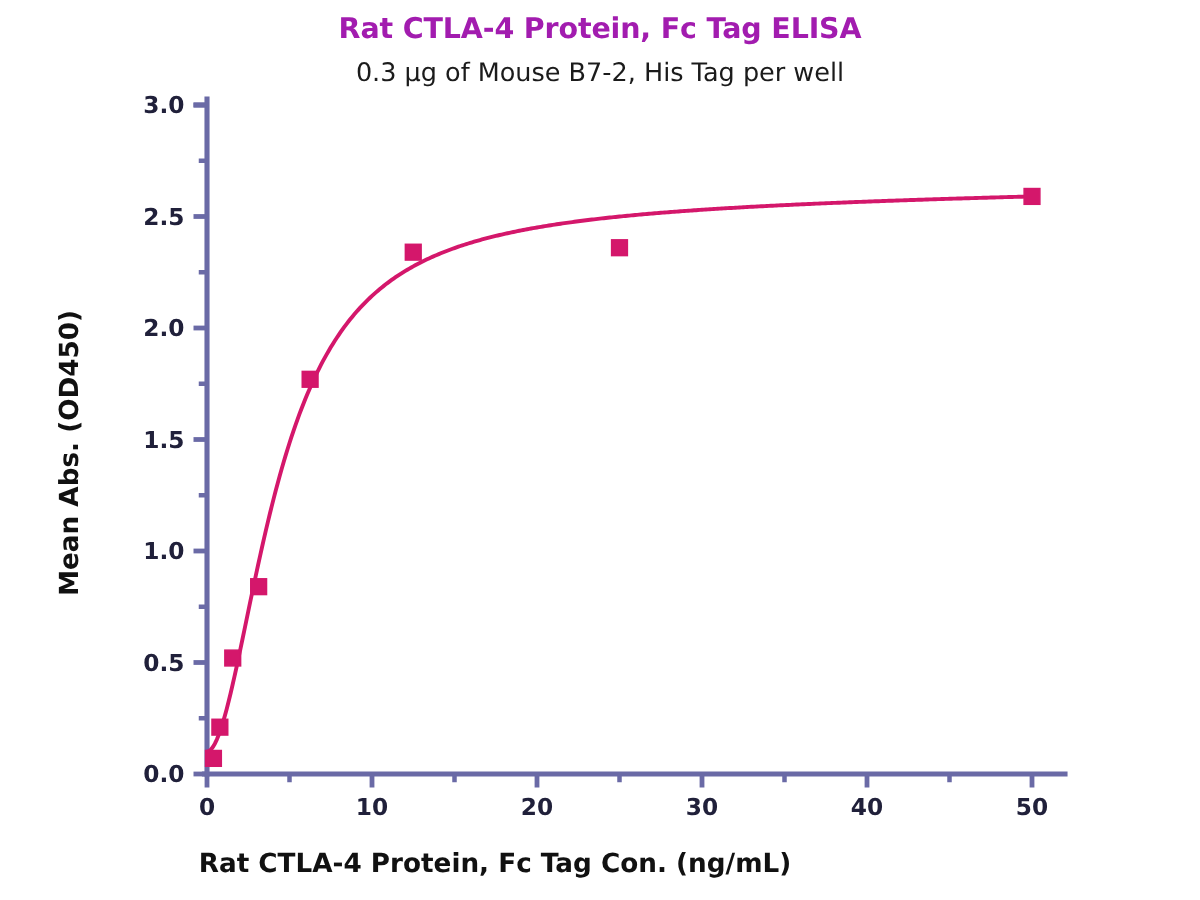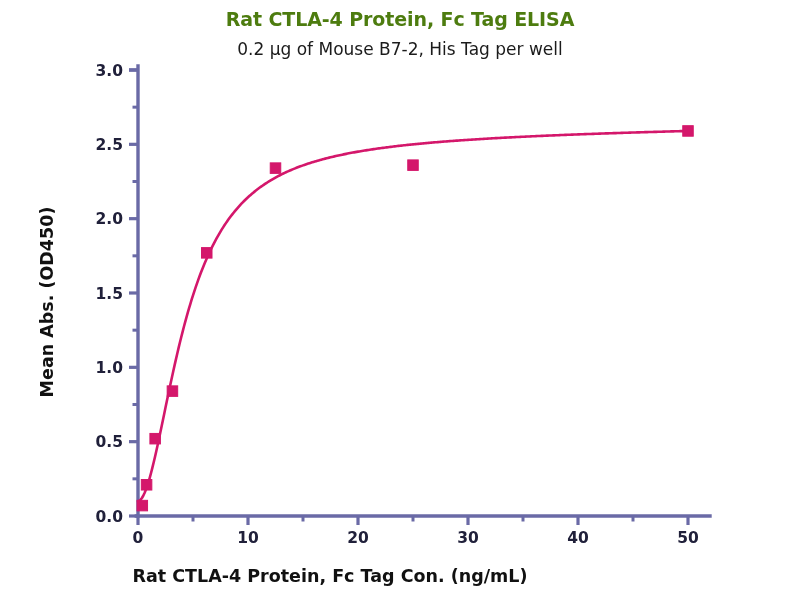--- a/index.html
+++ b/index.html
@@ -30,21 +30,21 @@
     left: 0;
     top: 8px;
     width: 800px;
     text-align: center;
     pointer-events: none;
   }
   .chart-title {
     font-size: 19px;
     font-weight: bold;
     letter-spacing: -0.1px;
-    color: #4d7c0f;
+    color: #a21caf;
     line-height: 1.25;
     margin: 0;
   }
   .chart-subtitle {
     font-size: 17px;
     font-weight: normal;
     color: #1b1b1b;
     line-height: 1.3;
     margin: 6px 0 0 0;
   }
@@ -91,21 +91,21 @@
   .ytick-text { text-anchor: end; }
   .xtick-text { text-anchor: middle; }
 </style>
 </head>
 <body>
 
 <div id="figure">
 
   <div class="title-block">
     <p class="chart-title">Rat CTLA-4 Protein, Fc Tag ELISA</p>
-    <p class="chart-subtitle">0.2 µg of Mouse B7-2, His Tag per well</p>
+    <p class="chart-subtitle">0.3 µg of Mouse B7-2, His Tag per well</p>
   </div>
 
   <div class="ylabel">Mean Abs. (OD450)</div>
 
   <div class="xlabel">Rat CTLA-4 Protein, Fc Tag Con. (ng/mL)</div>
 
   <svg class="plot" id="plot-svg" viewBox="0 0 800 600" preserveAspectRatio="none">
     <g id="axis-layer">
         <line x1="138" y1="66" x2="138" y2="516" stroke="#6A6AA6" stroke-width="3.4" stroke-linecap="square"></line>
         <line x1="136.3" y1="516" x2="710" y2="516" stroke="#6A6AA6" stroke-width="3.4" stroke-linecap="square"></line>

